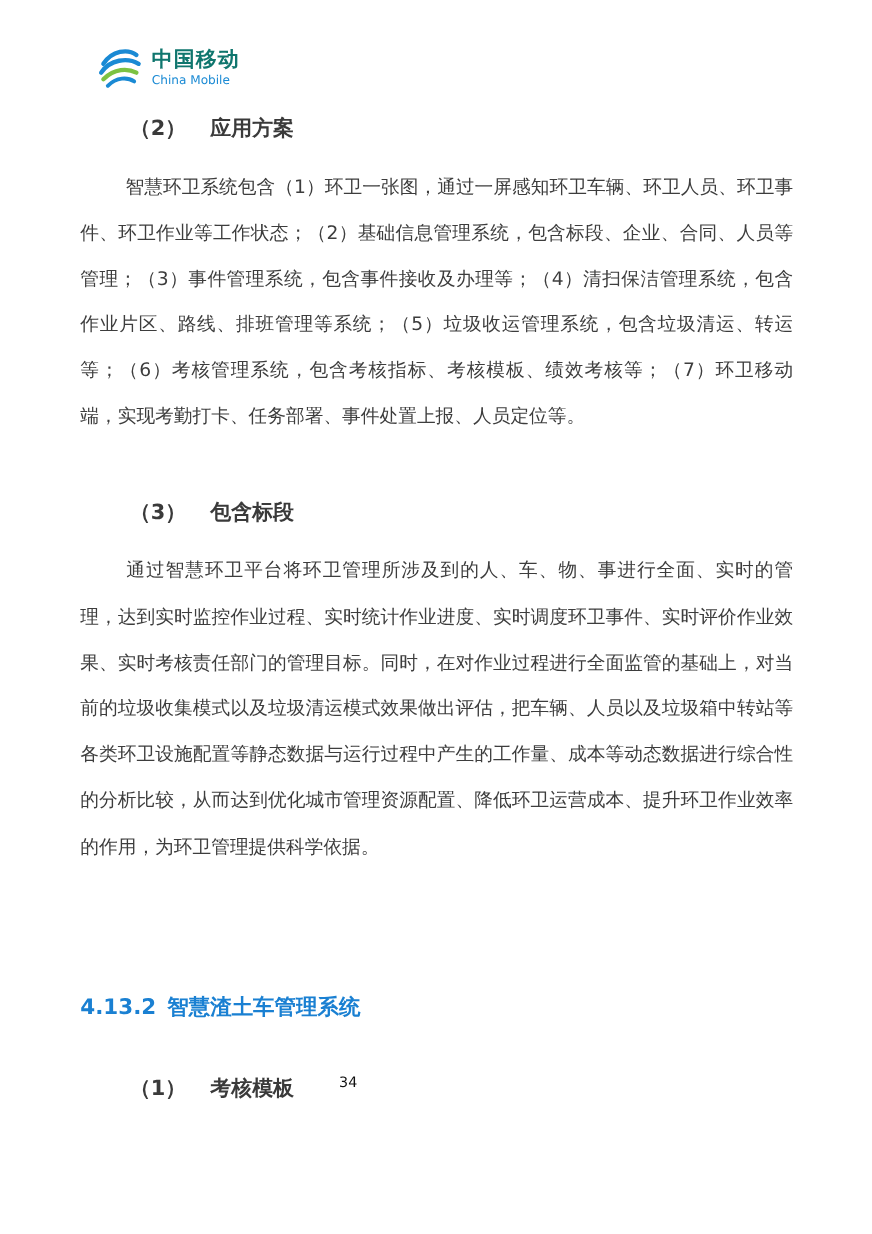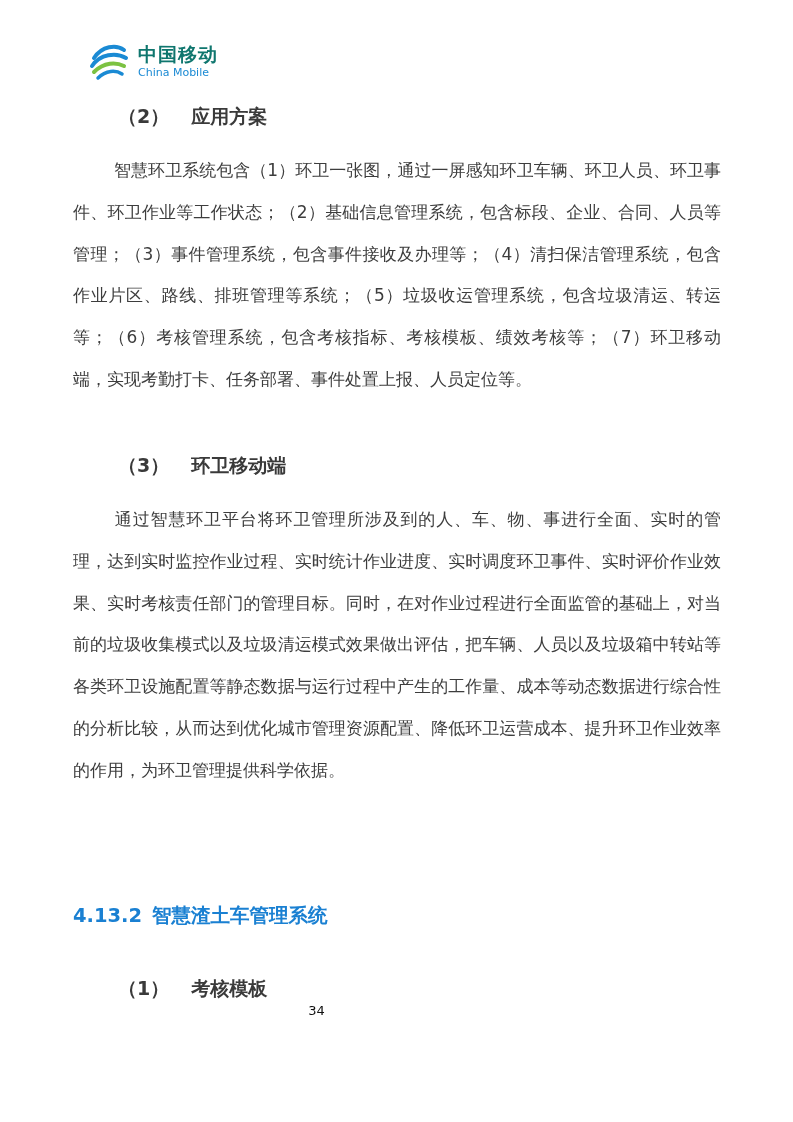--- a/index.html
+++ b/index.html
@@ -10,21 +10,21 @@
   .logo-text { margin-left: 6px; line-height: 1; }
   .logo-cn { font-size: 19px; font-weight: bold; color: #0f766e; letter-spacing: 1px; }
   .logo-en { font-size: 11px; color: #1a8ad4; margin-top: 3px; }
   .h-sub { position: absolute; left: 118px; font-size: 19px; font-weight: bold; color: #3a3a3a; }
   .h-sub .num { margin-right: 22px; }
   .para { position: absolute; left: 73px; width: 648px; font-size: 17px; line-height: 41.8px;
           text-align: justify; color: #3d3d3d; margin: 0; }
   .para .indent { display: inline-block; width: 41px; }
   .h-sec { position: absolute; left: 73px; top: 902px; font-size: 19.5px; font-weight: bold; color: #1a80d2; text-align: center; }
   .h-sec .num { margin-right: 10px; }
-  .page-no { position: absolute; left: 0; width: 633px; top: 1003px; text-align: center; font-size: 13px; color: #111; }
+  .page-no { position: absolute; left: 0; width: 633px; top: 977px; text-align: center; font-size: 13px; color: #111; }
 </style>
 </head>
 <body>
 
 <div class="logo">
   <svg viewBox="0 0 46 46">
     <g fill="none" stroke-linecap="round">
       <path d="M8 20 C16 8, 30 6, 38 12" stroke="#1a8ad4" stroke-width="4"></path>
       <path d="M6 28 C14 16, 30 14, 40 20" stroke="#1a8ad4" stroke-width="4"></path>
       <path d="M8 34 C18 24, 30 24, 38 28" stroke="#7cc242" stroke-width="4"></path>
@@ -37,21 +37,21 @@
   </div>
 </div>
 
 <div class="h-sub" style="top:104px;text-align:center;">
   <span class="num">（2）</span><span>应用方案</span>
 </div>
 
 <p class="para" style="top:150px;"><span class="indent"></span><span>智慧环卫系统包含（1）环卫一张图，通过一屏感知环卫车辆、环卫人员、环卫事件、环卫作业等工作状态；（2）基础信息管理系统，包含标段、企业、合同、人员等管理；（3）事件管理系统，包含事件接收及办理等；（4）清扫保洁管理系统，包含作业片区、路线、排班管理等系统；（5）垃圾收运管理系统，包含垃圾清运、转运等；（6）考核管理系统，包含考核指标、考核模板、绩效考核等；（7）环卫移动端，实现考勤打卡、任务部署、事件处置上报、人员定位等。</span></p>
 
 <div class="h-sub" style="top:453px;">
-  <span class="num">（3）</span><span>环卫移动端</span>
+  <span class="num">（3）</span><span>包含标段</span>
 </div>
 
 <p class="para" style="top:499px;"><span class="indent"></span><span>通过智慧环卫平台将环卫管理所涉及到的人、车、物、事进行全面、实时的管理，达到实时监控作业过程、实时统计作业进度、实时调度环卫事件、实时评价作业效果、实时考核责任部门的管理目标。同时，在对作业过程进行全面监管的基础上，对当前的垃圾收集模式以及垃圾清运模式效果做出评估，把车辆、人员以及垃圾箱中转站等各类环卫设施配置等静态数据与运行过程中产生的工作量、成本等动态数据进行综合性的分析比较，从而达到优化城市管理资源配置、降低环卫运营成本、提升环卫作业效率的作用，为环卫管理提供科学依据。</span></p>
 
 <div class="h-sec">
   <span class="num">4.13.2</span><span>智慧渣土车管理系统</span>
 </div>
 
 <div class="h-sub" style="top:976px;">
   <span class="num">（1）</span><span>考核模板</span>

